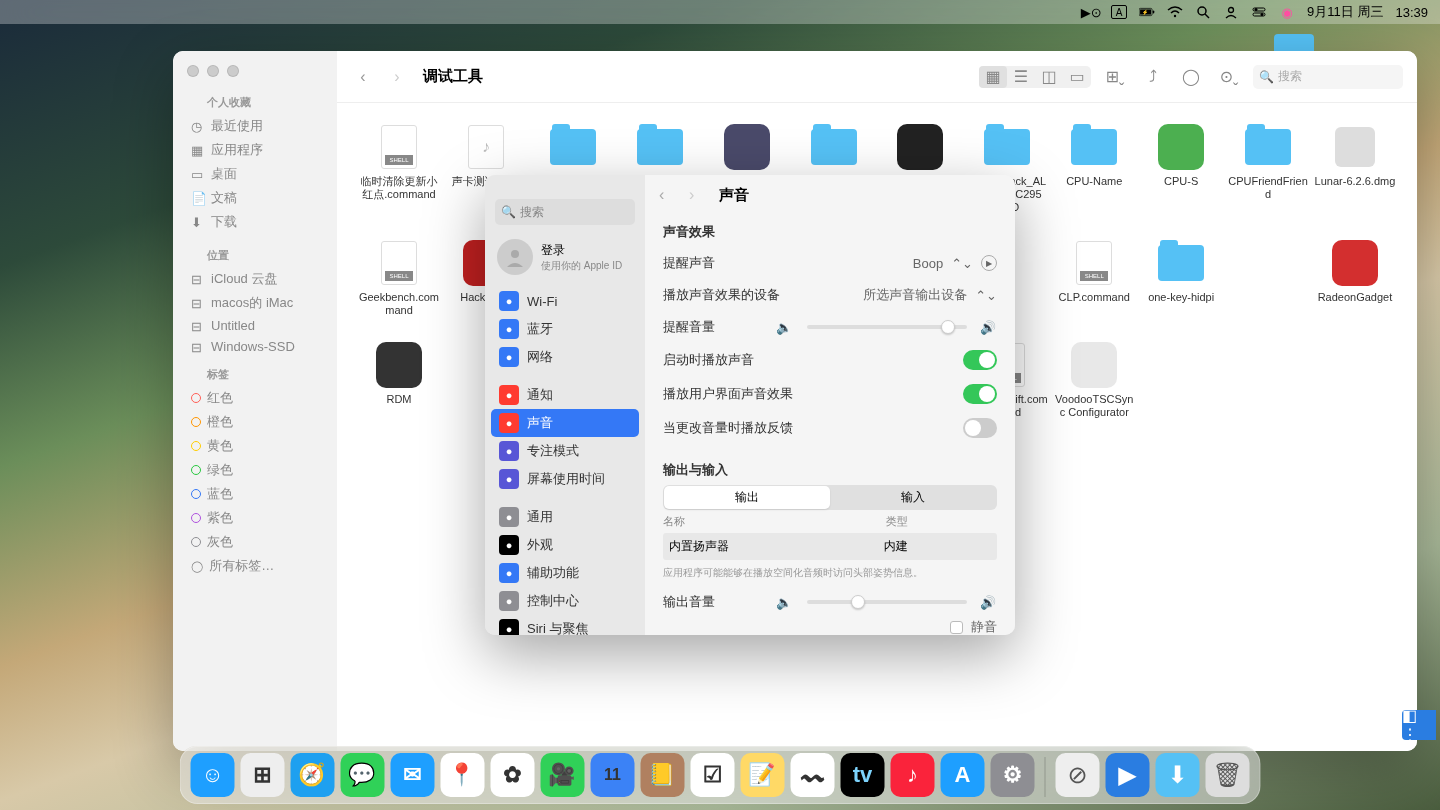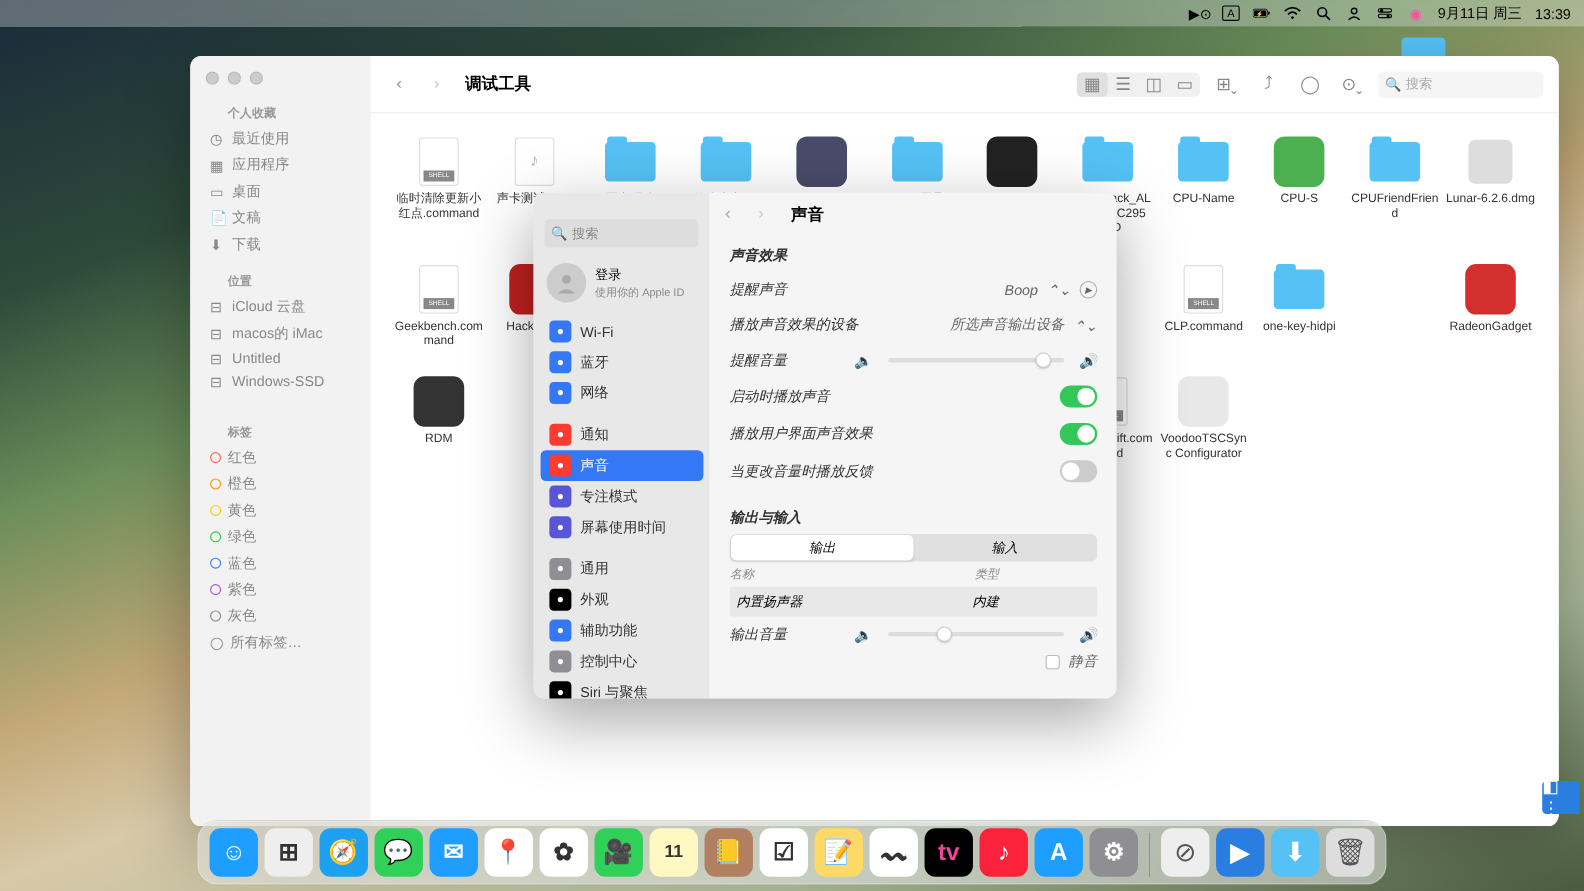--- a/index.html
+++ b/index.html
@@ -59,21 +59,21 @@
 .account-row .acc-sub { font-size: 10px; color: #888; }
 .settings-list { flex: 1; overflow: auto; padding: 0 6px; }
 .set-item { display: flex; align-items: center; gap: 8px; padding: 4px 8px; border-radius: 5px; font-size: 13px; color: #333; cursor: default; }
 .set-item.active { background: #3478f6; color: #fff; }
 .set-icon { width: 20px; height: 20px; border-radius: 4px; display: flex; align-items: center; justify-content: center; font-size: 11px; color: #fff; }
 
 .settings-content { flex: 1; background: #f5f5f5; display: flex; flex-direction: column; overflow: hidden; }
 .settings-header { height: 40px; display: flex; align-items: center; padding: 0 14px; gap: 10px; }
 .settings-header .nav { width: 20px; color: #aaa; font-size: 16px; }
 .settings-header .title { font-size: 15px; font-weight: 600; }
-.settings-body { padding: 0 18px 28px; overflow: auto; flex: 1; font-style: italic; }
+.settings-body { padding: 0 18px 28px; overflow: auto; flex: 1; }
 .panel-title { font-size: 13px; font-weight: 600; margin: 8px 0 6px; color: #333; }
 .row { display: flex; align-items: center; justify-content: space-between; padding: 7px 0; font-size: 13px; color: #333; }
 .row-label { flex: 1; }
 .row-value { color: #666; display: flex; align-items: center; gap: 8px; }
 .toggle { width: 34px; height: 20px; border-radius: 10px; position: relative; }
 .toggle.on { background: #34c759; }
 .toggle.off { background: #ccc; }
 .toggle::after { content: ""; position: absolute; top: 2px; width: 16px; height: 16px; background: #fff; border-radius: 50%; }
 .toggle.on::after { right: 2px; }
 .toggle.off::after { left: 2px; }
@@ -192,21 +192,21 @@
         </div>
         <div class="sb-item">
           <span class="sb-icon">⊟</span>
           <span>Untitled</span>
         </div>
         <div class="sb-item">
           <span class="sb-icon">⊟</span>
           <span>Windows-SSD</span>
         </div>
       </div>
-    <div class="section-title" style="margin-top:24px;">标签</div>
+    <div class="section-title" style="margin-top:6px;">标签</div>
     <div id="tag-list">
         <div class="sb-item">
           <span class="tag-dot" style="border-color:#ff5f57;"></span>
           <span>红色</span>
         </div>
         <div class="sb-item">
           <span class="tag-dot" style="border-color:#ff9500;"></span>
           <span>橙色</span>
         </div>
         <div class="sb-item">
@@ -532,20 +532,21 @@
         <div class="seg">输入</div>
       </div>
       <div class="table-head">
         <div>名称</div>
         <div>类型</div>
       </div>
       <div class="table-row">
         <div>内置扬声器</div>
         <div>内建</div>
       </div>
+      <div class="hint">应用程序可能能够在播放空间化音频时访问头部姿势信息。</div>
 
       <div class="row">
         <div class="row-label">输出音量</div>
         <div class="row-value">
           <span>🔈</span>
           <div class="slider">
               <div class="thumb" id="output-thumb" style="left: 43.8px;"></div>
             </div>
           <span>🔊</span>
         </div>
@@ -580,37 +581,37 @@
       </div>
       <div class="dock-item" style="background: rgb(255, 255, 255);">
         <span style="font-size:22px;color:#333;font-weight:600;">📍</span>
       </div>
       <div class="dock-item" style="background: rgb(255, 255, 255);">
         <span style="font-size:22px;color:#333;font-weight:600;">✿</span>
       </div>
       <div class="dock-item" style="background: rgb(48, 209, 88);">
         <span style="font-size:22px;color:#fff;font-weight:600;">🎥</span>
       </div>
-      <div class="dock-item" style="background: #fef9c3;">
+      <div class="dock-item" style="background: #3b82f6;">
         <span style="font-size:16px;color:#333;font-weight:600;">11</span>
       </div>
       <div class="dock-item" style="background: rgb(176, 128, 96);">
         <span style="font-size:22px;color:#fff;font-weight:600;">📒</span>
       </div>
       <div class="dock-item" style="background: rgb(255, 255, 255);">
         <span style="font-size:22px;color:#333;font-weight:600;">☑</span>
       </div>
       <div class="dock-item" style="background: rgb(255, 217, 102);">
         <span style="font-size:22px;color:#333;font-weight:600;">📝</span>
       </div>
       <div class="dock-item" style="background: rgb(255, 255, 255);">
         <span style="font-size:22px;color:#333;font-weight:600;">〰</span>
       </div>
       <div class="dock-item" style="background: rgb(0, 0, 0);">
-        <span style="font-size:22px;color:#ec4899;font-weight:600;">tv</span>
+        <span style="font-size:22px;color:#7dd3fc;font-weight:600;">tv</span>
       </div>
       <div class="dock-item" style="background: rgb(250, 35, 59);">
         <span style="font-size:22px;color:#fff;font-weight:600;">♪</span>
       </div>
       <div class="dock-item" style="background: rgb(30, 159, 255);">
         <span style="font-size:22px;color:#fff;font-weight:600;">A</span>
       </div>
       <div class="dock-item" style="background: rgb(142, 142, 147);">
         <span style="font-size:22px;color:#fff;font-weight:600;">⚙</span>
       </div>

